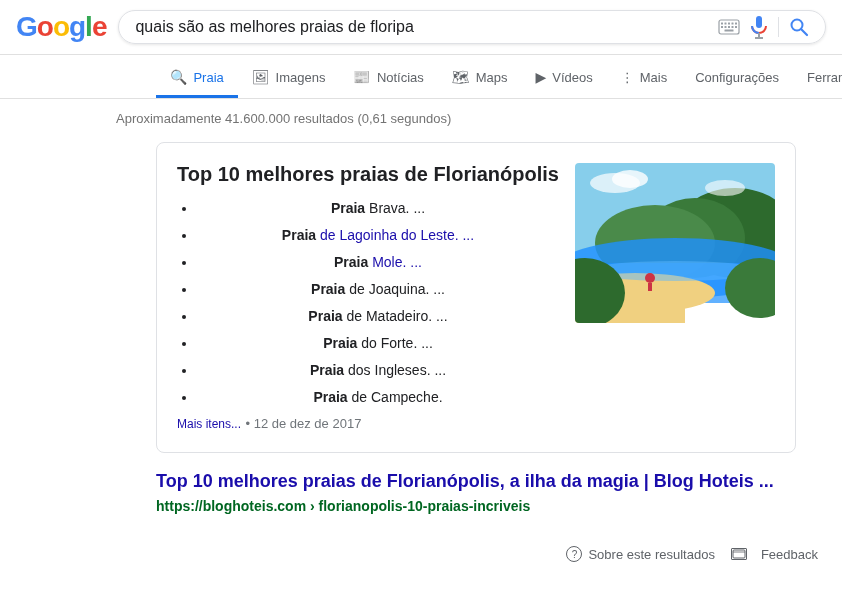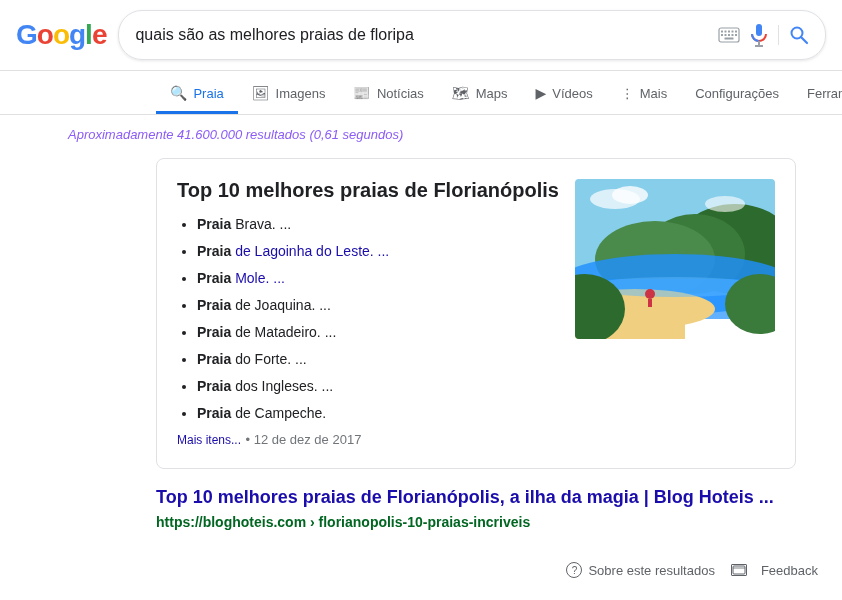--- a/index.html
+++ b/index.html
@@ -33,21 +33,21 @@
     .g-red { color: #EA4335; }
     .g-yellow { color: #FBBC05; }
     .g-green { color: #34A853; }
 
     #search-bar {
       flex: 1;
       display: flex;
       align-items: center;
       border: 1px solid #dfe1e5;
       border-radius: 24px;
-      padding: 12px 16px;
+      padding: 4px 16px;
       gap: 4px;
       box-shadow: 0 1px 3px rgba(0,0,0,0.1);
     }
 
     #search-input {
       flex: 1;
       border: none;
       outline: none;
       font-size: 16px;
       color: #202124;
@@ -104,24 +104,23 @@
     }
 
     .tab-more {
       color: #5f6368;
       font-size: 13px;
       padding: 10px 14px;
     }
 
     
     #results-info {
-      padding: 12px 16px 8px 68px;
-      font-size: 13px;
-      color: #8b5cf6;
-      font-style: italic;
+      padding: 12px 16px 8px 116px;
+      font-size: 13px;
+      color: #737373;
     }
 
     
     #main-content {
       padding: 0 0 0 156px;
     }
 
     
     #featured-snippet {
       border: 1px solid #dfe1e5;
@@ -141,20 +140,21 @@
       font-size: 20px;
       font-weight: 700;
       color: #202124;
       margin-bottom: 12px;
     }
 
     .snippet-list {
       list-style: disc;
       padding-left: 20px;
       margin-bottom: 1px;
+      text-align: center;
     }
 
     .snippet-list li {
       font-size: 14px;
       color: #202124;
       margin-bottom: 6px;
       line-height: 1.5;
     }
 
     .snippet-list li .bold {

